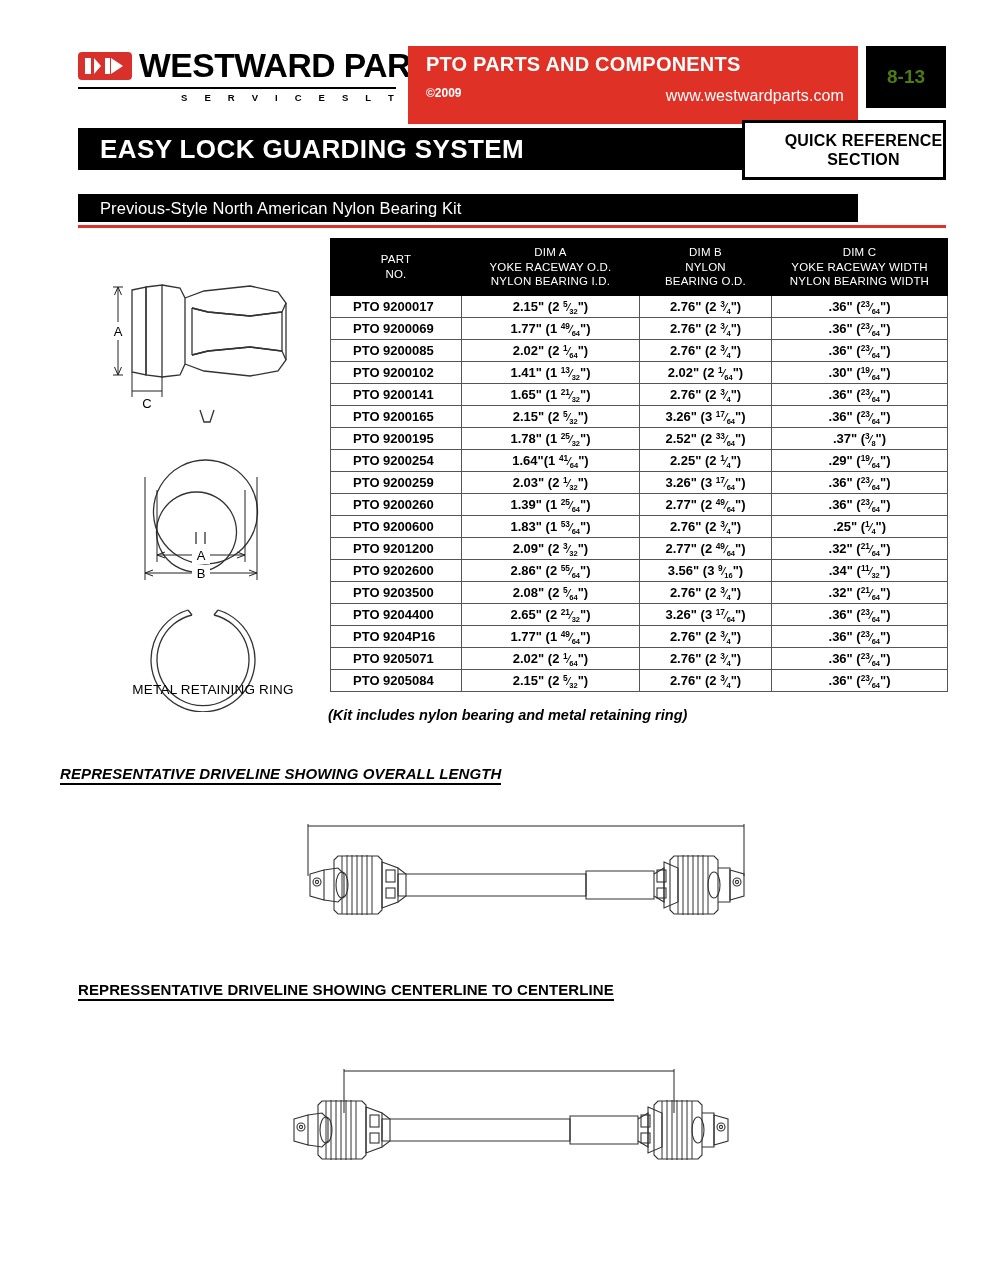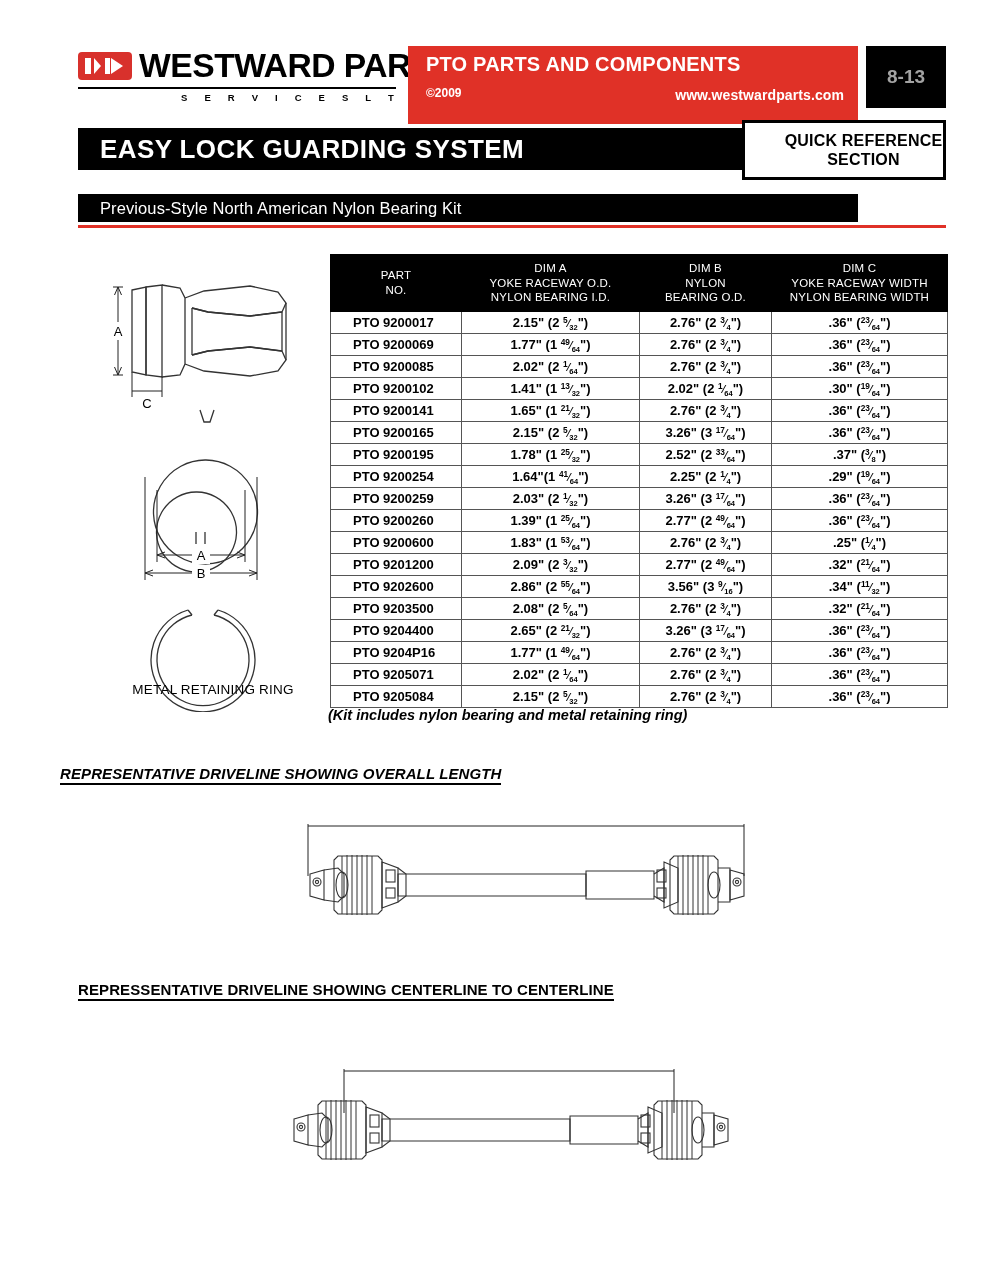--- a/index.html
+++ b/index.html
@@ -112,31 +112,31 @@
     position: absolute;
     left: 18px; top: 40px;
     color: #ffffff;
     font-weight: bold;
     font-size: 12px;
   }
   .red-banner .rb-url {
     position: absolute;
     right: 14px; top: 41px;
     color: #ffffff;
-    font-weight: bold;
-    font-size: 14px;
+    font-weight: normal;
+    font-size: 16px;
     letter-spacing: 0.1px;
   }
 
   .page-num-box {
     position: absolute;
     left: 788px; top: 0;
     width: 80px; height: 62px;
     background: #000000;
-    color: #a3a3a3;
+    color: #4d7c0f;
     display: flex;
     align-items: center;
     justify-content: center;
     font-weight: bold;
     font-size: 19px;
   }
 
   
   .title-bar {
     position: absolute;
@@ -205,21 +205,21 @@
     left: 98px; top: 682px;
     width: 230px;
     text-align: center;
     font-size: 13.5px;
     letter-spacing: 0.2px;
   }
 
   
   .parts-table {
     position: absolute;
-    left: 330px; top: 254px;
+    left: 330px; top: 238px;
     width: 617px;
     border-collapse: collapse;
     table-layout: fixed;
   }
   .parts-table th {
     background: #000000;
     color: #ffffff;
     font-size: 11.5px;
     font-weight: normal;
     letter-spacing: 0.2px;

